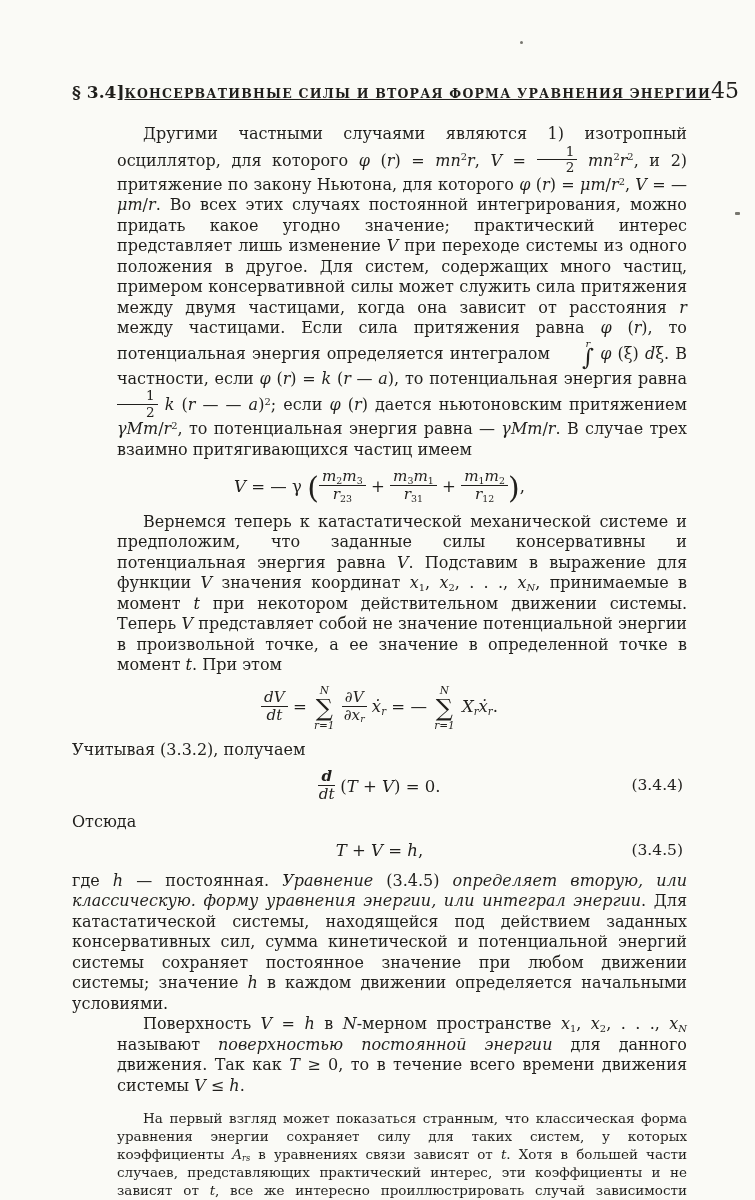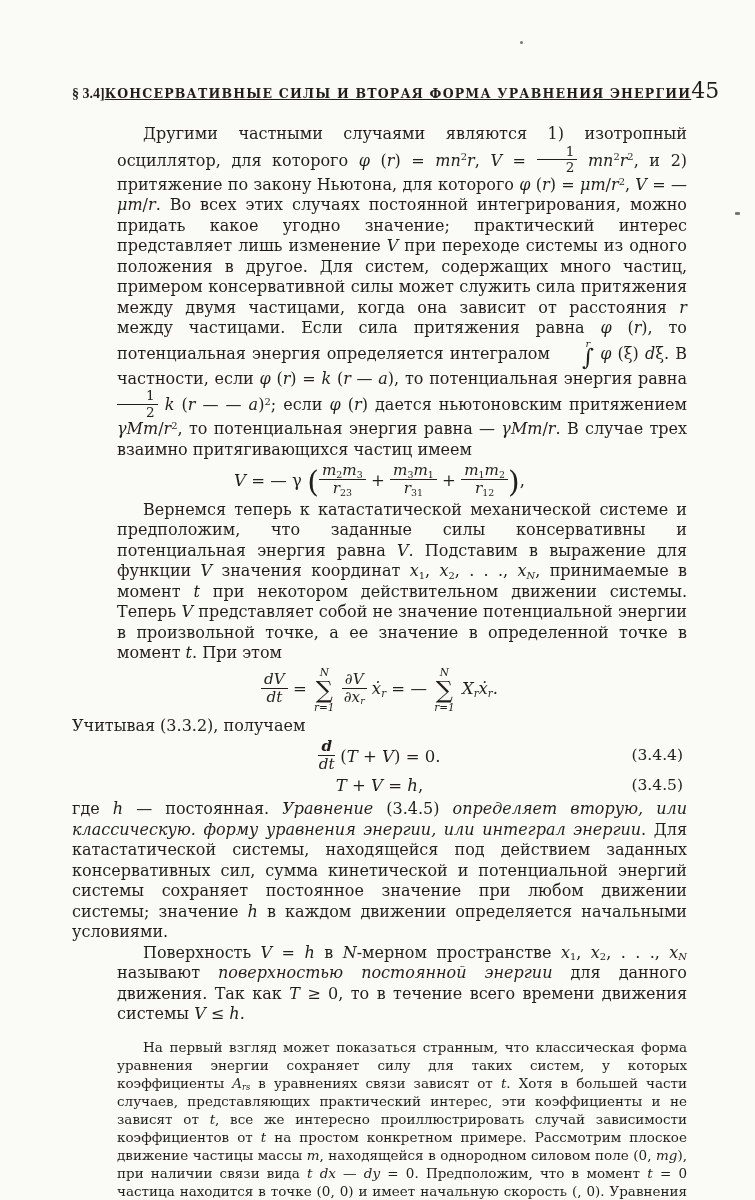--- a/index.html
+++ b/index.html
@@ -12,21 +12,21 @@
     position:relative;
     width:755px;height:1200px;
     box-sizing:border-box;
     padding:54px 68px 0 72px;
     background:#fafaf6;
     color:#201f1c;
     overflow:hidden;
   }
   
   .hdr{display:flex;align-items:baseline;}
-  .hdr .sec{font-size:14px;font-weight:bold;white-space:nowrap;font-family:Liberation Serif, serif;}
+  .hdr .sec{font-size:17px;font-weight:bold;white-space:nowrap;}
   .hdr .ttl{flex:1;text-align:center;font-size:12.5px;font-weight:bold;letter-spacing:1.2px;white-space:nowrap;text-decoration:underline;}
   .hdr .pnum{font-size:22px;white-space:nowrap;margin-top:24px;}
   
   .body{font-size:16px;line-height:20.5px;text-align:justify;margin:0;}
   .indent{text-indent:26px;margin-left:45px;}
   .mt{margin-top:21px;}
   .small{font-size:13.5px;line-height:18px;margin-top:13px;}
   i{font-style:italic;}
   sup{font-size:0.62em;vertical-align:baseline;position:relative;top:-0.5em;line-height:0;}
   sub{font-size:0.62em;vertical-align:baseline;position:relative;top:0.28em;line-height:0;}
@@ -39,21 +39,21 @@
   .intw .lim{display:block;font-size:10px;font-style:italic;line-height:1;margin-bottom:-2px;}
   .intw .sgn{display:block;font-size:23px;line-height:0.95;}
   
   .sum{display:inline-block;text-align:center;vertical-align:-1.0em;line-height:1;margin:0 2px;}
   .sum .t{display:block;font-size:10.5px;font-style:italic;line-height:1.05;}
   .sum .s{display:block;font-size:24px;line-height:1;}
   .sum .b{display:block;font-size:10.5px;font-style:italic;line-height:1.05;}
   
   .bp{font-size:30px;line-height:0;vertical-align:-0.2em;font-weight:300;}
   
-  .eq{position:relative;text-align:center;font-size:16.5px;line-height:1.25;margin:3px 0;}
+  .eq{position:relative;text-align:center;font-size:16.5px;line-height:1.25;margin:9px 0;}
   .eq .fr{font-size:0.92em;}
   .eqnum{position:absolute;right:4px;top:50%;transform:translateY(-50%);font-size:15.5px;}
   
   .speck{position:absolute;background:#77766f;border-radius:50%;}
   .sp1{left:520px;top:41px;width:3px;height:3px;}
   .sp2{left:735px;top:212px;width:5px;height:3px;border-radius:1px;}
 </style>
 </head>
 <body>
 
@@ -78,20 +78,21 @@
     <span><span class="fr"><span class="n"><i>dV</i></span><span class="d"><i>dt</i></span></span> = <span class="sum"><span class="t">N</span><span class="s">∑</span><span class="b">r=1</span></span> <span class="fr"><span class="n">∂<i>V</i></span><span class="d">∂<i>x</i><sub><i>r</i></sub></span></span> <i>ẋ</i><sub><i>r</i></sub> = — <span class="sum"><span class="t">N</span><span class="s">∑</span><span class="b">r=1</span></span> <i>X</i><sub><i>r</i></sub><i>ẋ</i><sub><i>r</i></sub>.</span>
   </div>
 
   <p class="body">Учитывая (3.3.2), получаем</p>
 
   <div class="eq">
     <span><span class="fr"><span class="n"><b><i>d</i></b></span><span class="d"><i>dt</i></span></span> (<i>T</i> + <i>V</i>) = 0.</span>
     <span class="eqnum">(3.4.4)</span>
   </div>
 
+  <p class="body">Отсюда</p>
 
   <div class="eq">
     <span><i>T</i> + <i>V</i> = <i>h</i>,</span>
     <span class="eqnum">(3.4.5)</span>
   </div>
 
   <p class="body">где <i>h</i> — постоянная. <i>Уравнение</i> (3.4.5) <i>определяет вторую, или классическую. форму уравнения энергии, или интеграл энергии</i>. Для катастатической системы, находящейся под действием заданных консервативных сил, сумма кинетической и потенциальной энергий системы сохраняет постоянное значение при любом движении системы; значение <i>h</i> в каждом движении определяется начальными  условиями.</p>
 
   <p class="body indent">Поверхность <i>V</i> = <i>h</i> в <i>N</i>-мерном пространстве <i>x</i><sub>1</sub>, <i>x</i><sub>2</sub>, . . ., <i>x</i><sub><i>N</i></sub> называют <i>поверхностью постоянной энергии</i> для данного движения. Так как <i>T</i> ≥ 0, то в течение всего времени движения системы <i>V</i> ≤ <i>h</i>.</p>
 

